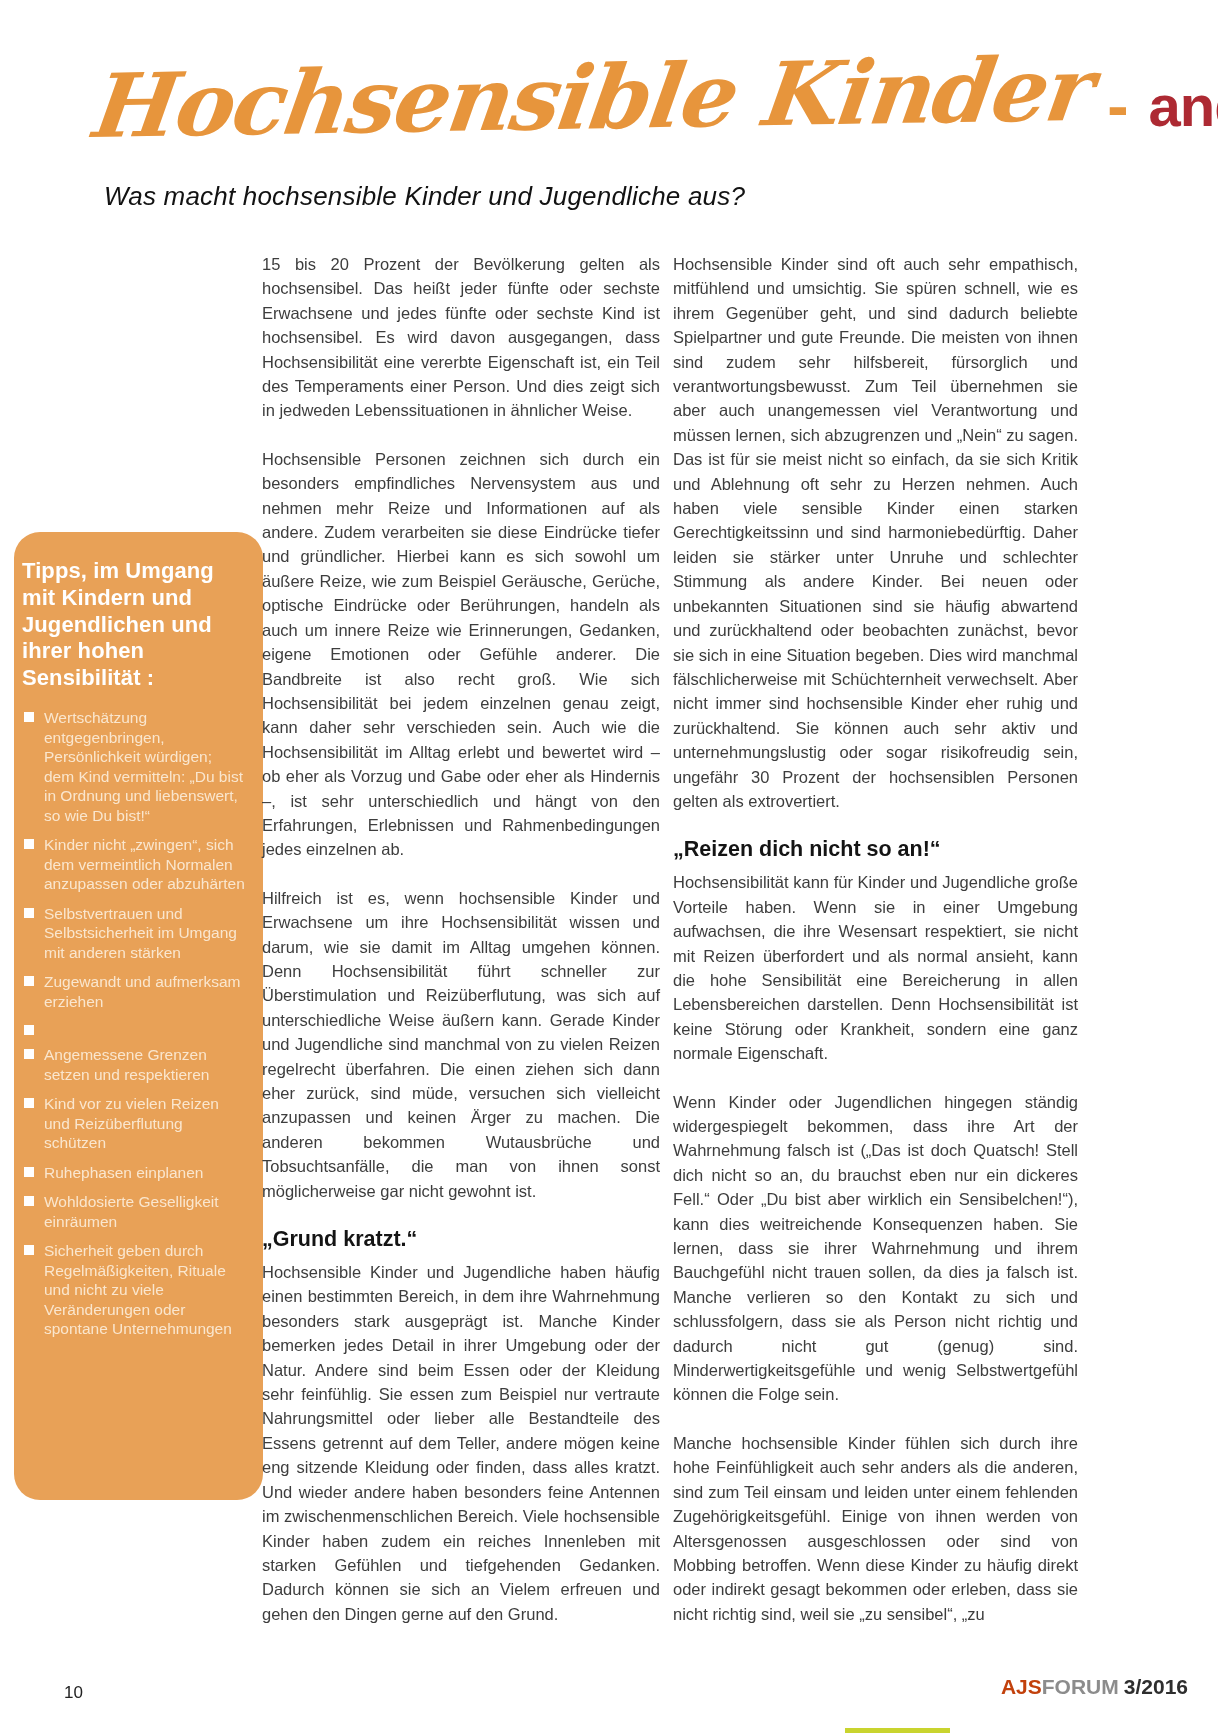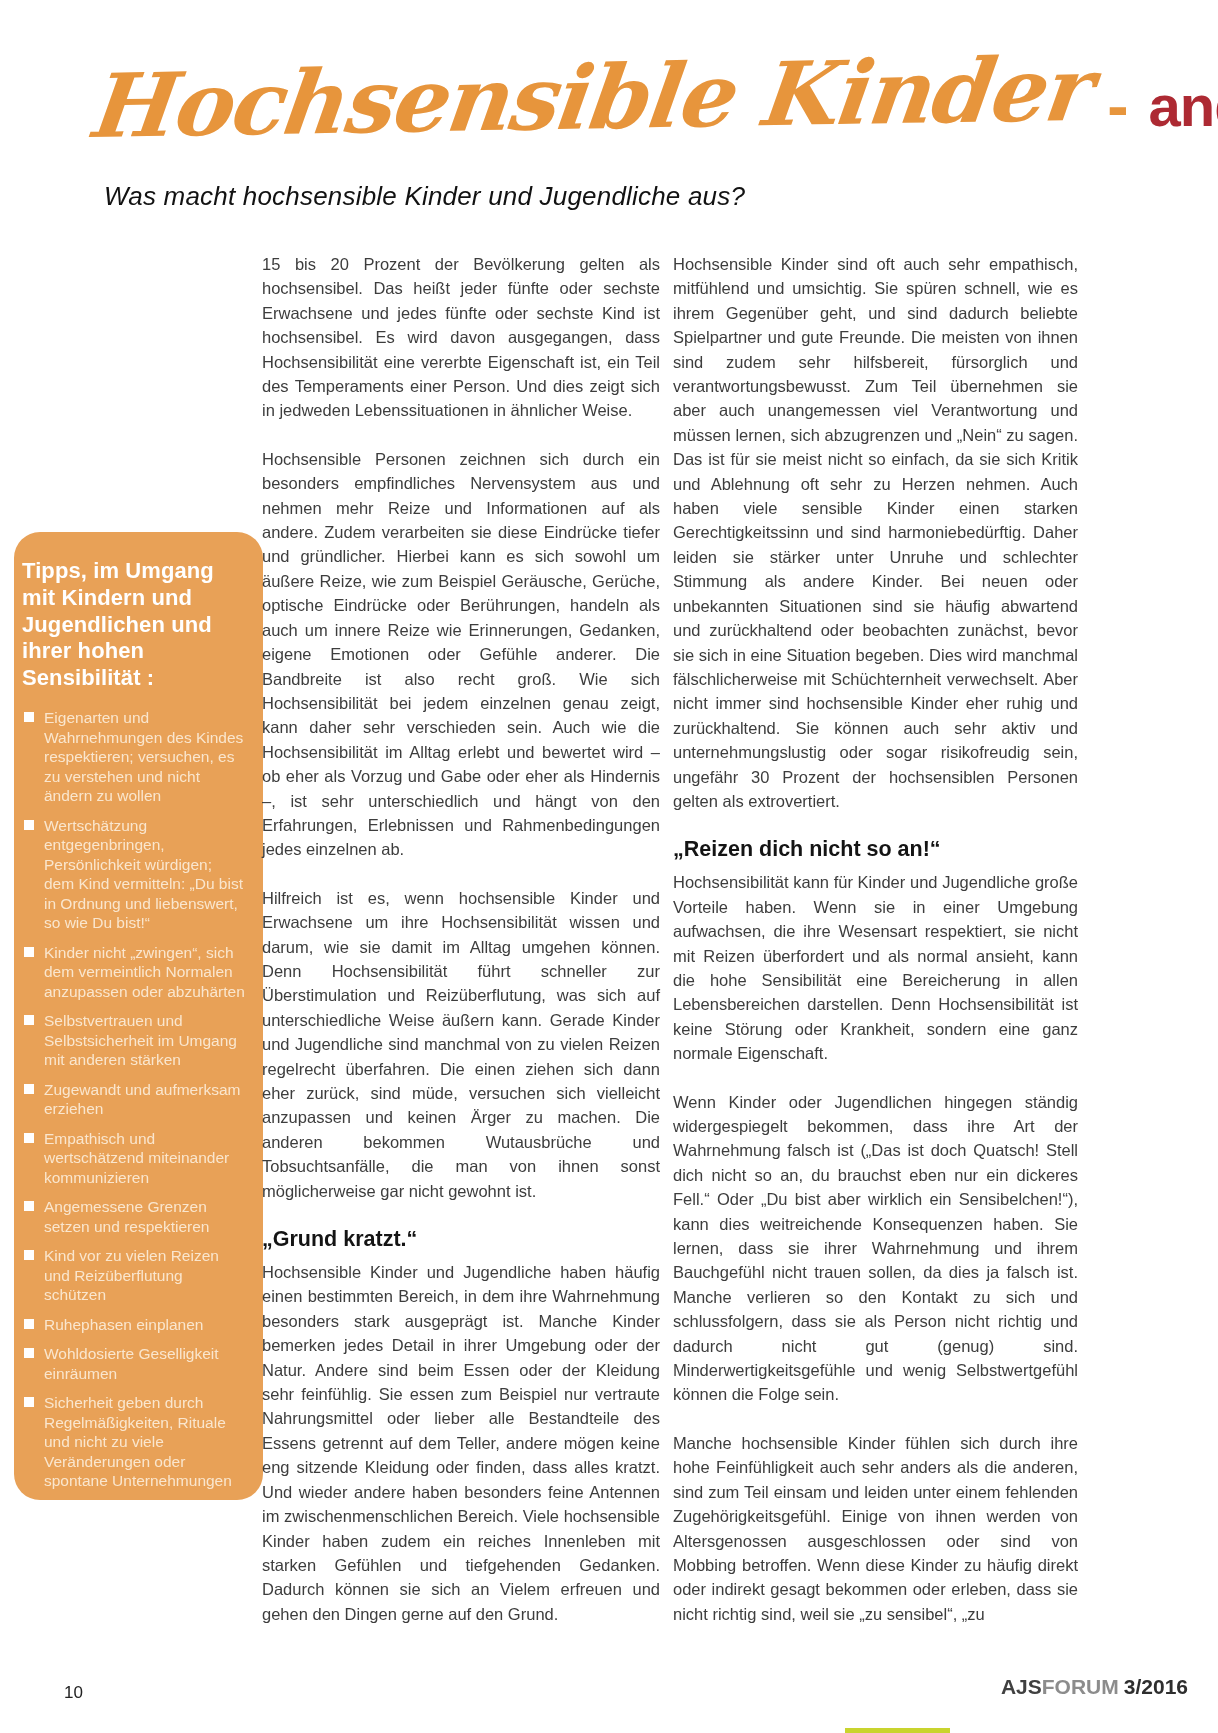--- a/index.html
+++ b/index.html
@@ -96,21 +96,21 @@
   
   .page-number {
     position:absolute; left:64px; top:1683px;
     font-size:17px; color:#222222;
   }
   .footer-brand {
     position:absolute; top:1675px; right:30px;
     font-size:21px; letter-spacing:0;
     white-space:nowrap;
   }
-  .brand-ajs   { color:#404040; font-weight:800; }
+  .brand-ajs   { color:#c2410c; font-weight:800; }
   .brand-forum { color:#8c8c8c; font-weight:800; }
   .brand-issue { color:#2e2e2e; font-weight:600; margin-left:5px; }
 
   .edge-mark {
     position:absolute; left:845px; bottom:0;
     width:105px; height:5px;
     background:#c9d42e;
   }
 </style>
 </head>
@@ -123,41 +123,36 @@
     <span class="title-dash">-</span>
     <span class="title-and">and</span>
   </div>
   <div class="subtitle">Was macht hochsensible Kinder und Jugendliche aus?</div>
 
   <div class="tips-box">
     <div class="tips-heading">Tipps, im Umgang mit Kindern und Jugendlichen und ihrer hohen Sensibilität :</div>
 
     <div class="tips-item">
       <span class="tips-bullet"></span>
-      <span class="tips-text">Eigenarten und Wahrnehmungen des Kindes respektieren; versuchen, es zu verstehen und nicht ändern zu wollen</span>
-    </div>
-    <div class="tips-item">
-      <span class="tips-bullet"></span>
       <span class="tips-text">Wertschätzung entgegenbringen, Persönlichkeit würdigen; dem Kind vermitteln: „Du bist in Ordnung und liebenswert, so wie Du bist!“</span>
     </div>
     <div class="tips-item">
       <span class="tips-bullet"></span>
       <span class="tips-text">Kinder nicht „zwingen“, sich dem vermeintlich Normalen anzupassen oder abzuhärten</span>
     </div>
     <div class="tips-item">
       <span class="tips-bullet"></span>
       <span class="tips-text">Selbstvertrauen und Selbstsicherheit im Umgang mit anderen stärken</span>
     </div>
     <div class="tips-item">
       <span class="tips-bullet"></span>
       <span class="tips-text">Zugewandt und aufmerksam erziehen</span>
     </div>
     <div class="tips-item">
       <span class="tips-bullet"></span>
-      <span class="tips-text">Empathisch und wertschätzend miteinander kommunizieren</span>
     </div>
     <div class="tips-item">
       <span class="tips-bullet"></span>
       <span class="tips-text">Angemessene Grenzen setzen und respektieren</span>
     </div>
     <div class="tips-item">
       <span class="tips-bullet"></span>
       <span class="tips-text">Kind vor zu vielen Reizen und Reizüberflutung schützen</span>
     </div>
     <div class="tips-item">

